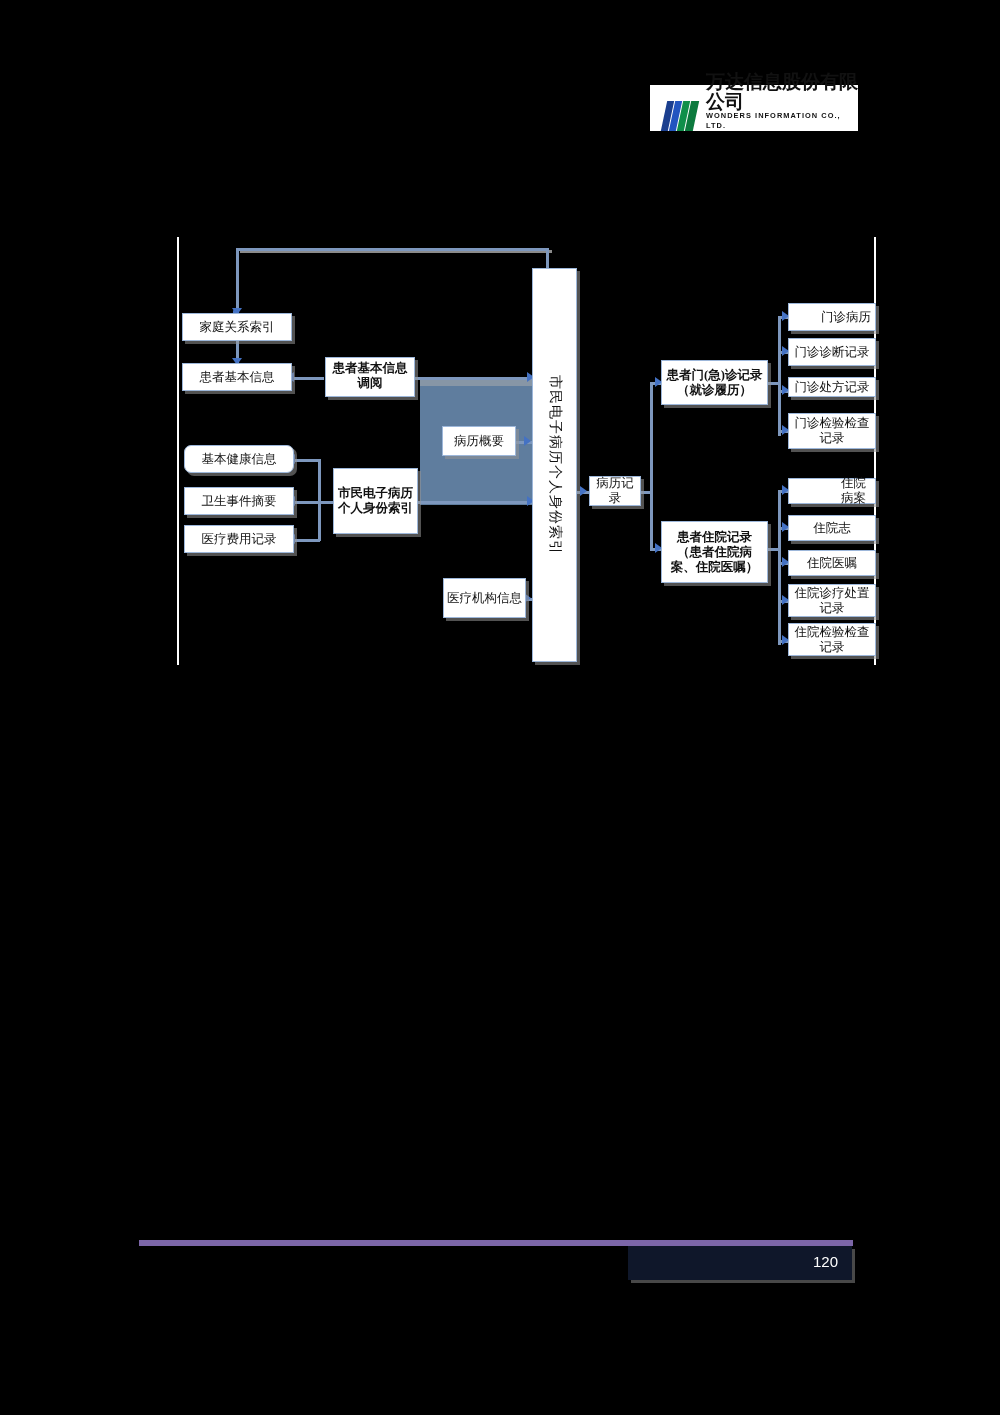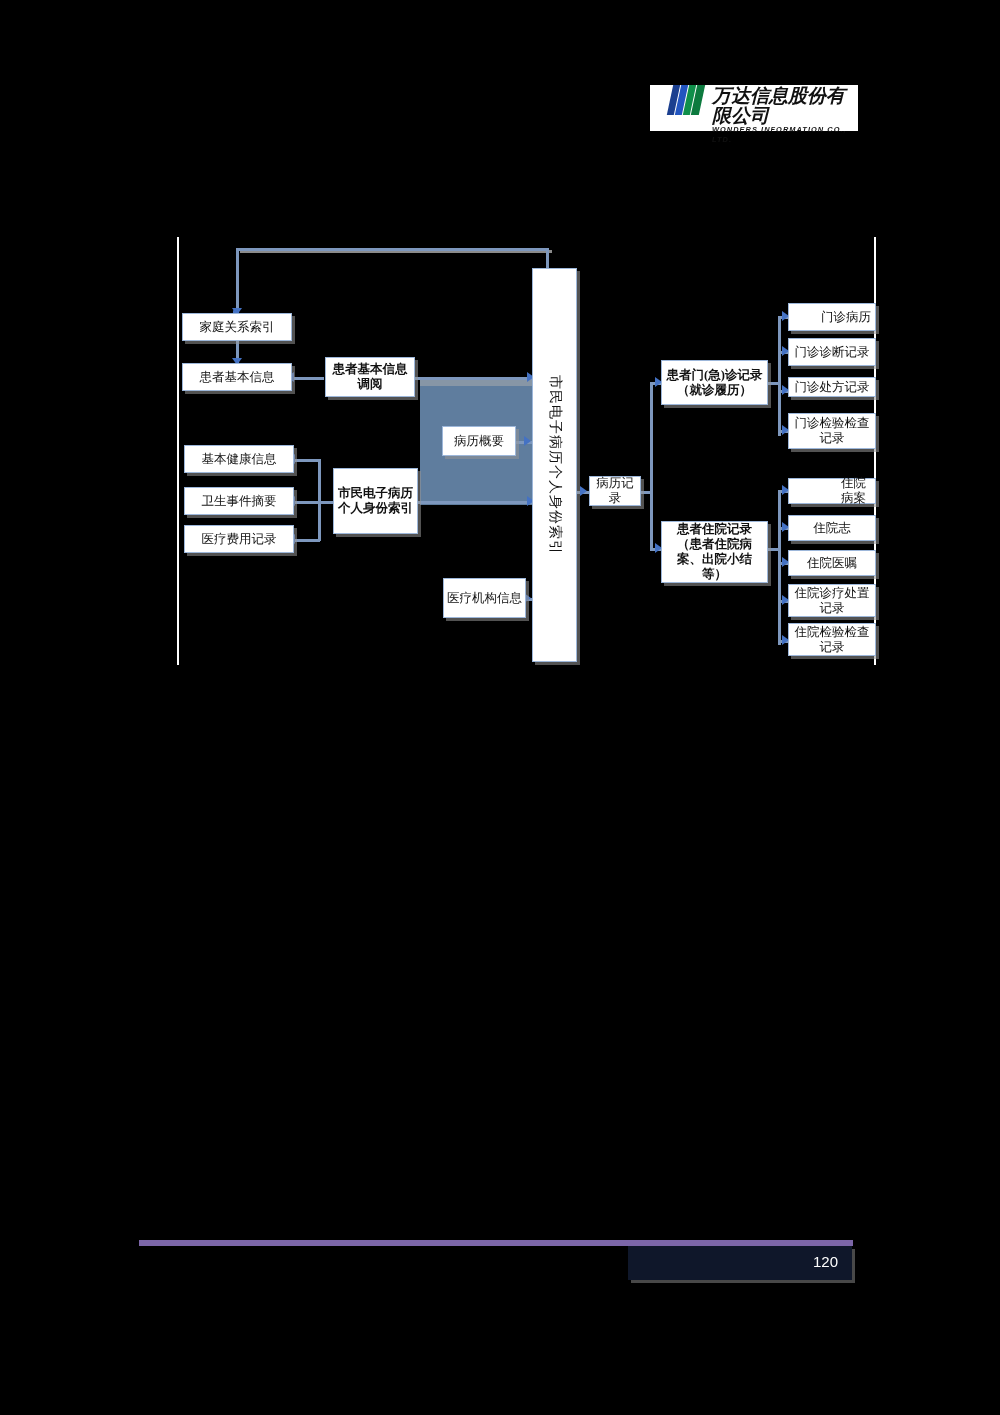--- a/index.html
+++ b/index.html
@@ -4,21 +4,21 @@
 <style>
   html,body{margin:0;padding:0;background:#000;}
   body{
     width:1000px;height:1415px;position:relative;overflow:hidden;
     font-family:"Liberation Serif","DejaVu Serif",serif;
   }
   .page{position:absolute;left:0;top:0;width:1000px;height:1415px;background:#000;}
 
   
   .logo-box{position:absolute;left:650px;top:85px;width:208px;height:46px;background:#ffffff;
-            display:flex;align-items:flex-start;padding-left:20px;box-sizing:border-box;font-style:italic;}
+            display:flex;align-items:flex-end;padding-left:14px;box-sizing:border-box;}
   .logo-mark{width:34px;height:30px;position:relative;flex:0 0 auto;margin-right:8px;}
   .logo-mark i{position:absolute;top:0;height:30px;display:block;transform:skewX(-12deg);}
   .logo-mark i:nth-child(1){left:0px;width:7px;background:#1b3f8f;}
   .logo-mark i:nth-child(2){left:8px;width:7px;background:#2255c0;}
   .logo-mark i:nth-child(3){left:16px;width:7px;background:#0f8f4a;}
   .logo-mark i:nth-child(4){left:24px;width:8px;background:#0c7a3e;}
   .logo-txt{display:flex;flex-direction:column;justify-content:center;}
   .logo-cn{font-family:"DejaVu Sans",sans-serif;font-weight:bold;font-size:19px;color:#111;
            letter-spacing:0px;line-height:20px;}
   .logo-en{font-family:"Liberation Sans",sans-serif;font-weight:bold;font-size:7.4px;color:#111;
@@ -166,31 +166,31 @@
     <div class="vertnode" style="left:532px;top:268px;width:45px;height:394px;">
       <div class="vtext">市民电子病历个人身份索引</div>
     </div>
 
     <div class="node" style="left:182px;top:313px;width:110px;height:28px;">
       <span>家庭关系索引</span>
     </div>
     <div class="node" style="left:182px;top:363px;width:110px;height:28px;text-align:right;">
       <span>患者基本信息</span>
     </div>
-    <div class="node" style="left:184px;top:445px;width:110px;height:28px;">
+    <div class="node" style="left:184px;top:445px;width:110px;height:28px;border-radius:7px;">
       <span>基本健康信息</span>
     </div>
     <div class="node" style="left:184px;top:487px;width:110px;height:28px;">
       <span>卫生事件摘要</span>
     </div>
     <div class="node" style="left:184px;top:525px;width:110px;height:28px;">
       <span>医疗费用记录</span>
     </div>
 
-    <div class="node bold" style="left:325px;top:357px;width:90px;height:40px;">
+    <div class="node bold" style="left:325px;top:357px;width:90px;height:40px;font-family:Liberation Mono, monospace;">
       <span>患者基本信息调阅</span>
     </div>
     <div class="node bold" style="left:333px;top:468px;width:85px;height:66px;">
       <span>市民电子病历个人身份索引</span>
     </div>
     <div class="node" style="left:442px;top:426px;width:74px;height:30px;">
       <span>病历概要</span>
     </div>
     <div class="node" style="left:443px;top:578px;width:83px;height:40px;">
       <span>医疗机构信息</span>
@@ -210,21 +210,21 @@
       <span>门诊诊断记录</span>
     </div>
     <div class="node" style="left:788px;top:377px;width:88px;height:20px;">
       <span>门诊处方记录</span>
     </div>
     <div class="node" style="left:788px;top:413px;width:88px;height:36px;">
       <span>门诊检验检查记录</span>
     </div>
 
     <div class="node bold" style="left:661px;top:521px;width:107px;height:62px;">
-      <span>患者住院记录（患者住院病案、出院小结等）</span>
+      <span>患者住院记录（患者住院病案、住院医嘱）</span>
     </div>
     <div class="node" style="left:788px;top:478px;width:88px;height:26px;padding-left:43px;">
       <span>住院病案</span>
     </div>
     <div class="node" style="left:788px;top:515px;width:88px;height:26px;">
       <span>住院志</span>
     </div>
     <div class="node" style="left:788px;top:550px;width:88px;height:26px;">
       <span>住院医嘱</span>
     </div>

